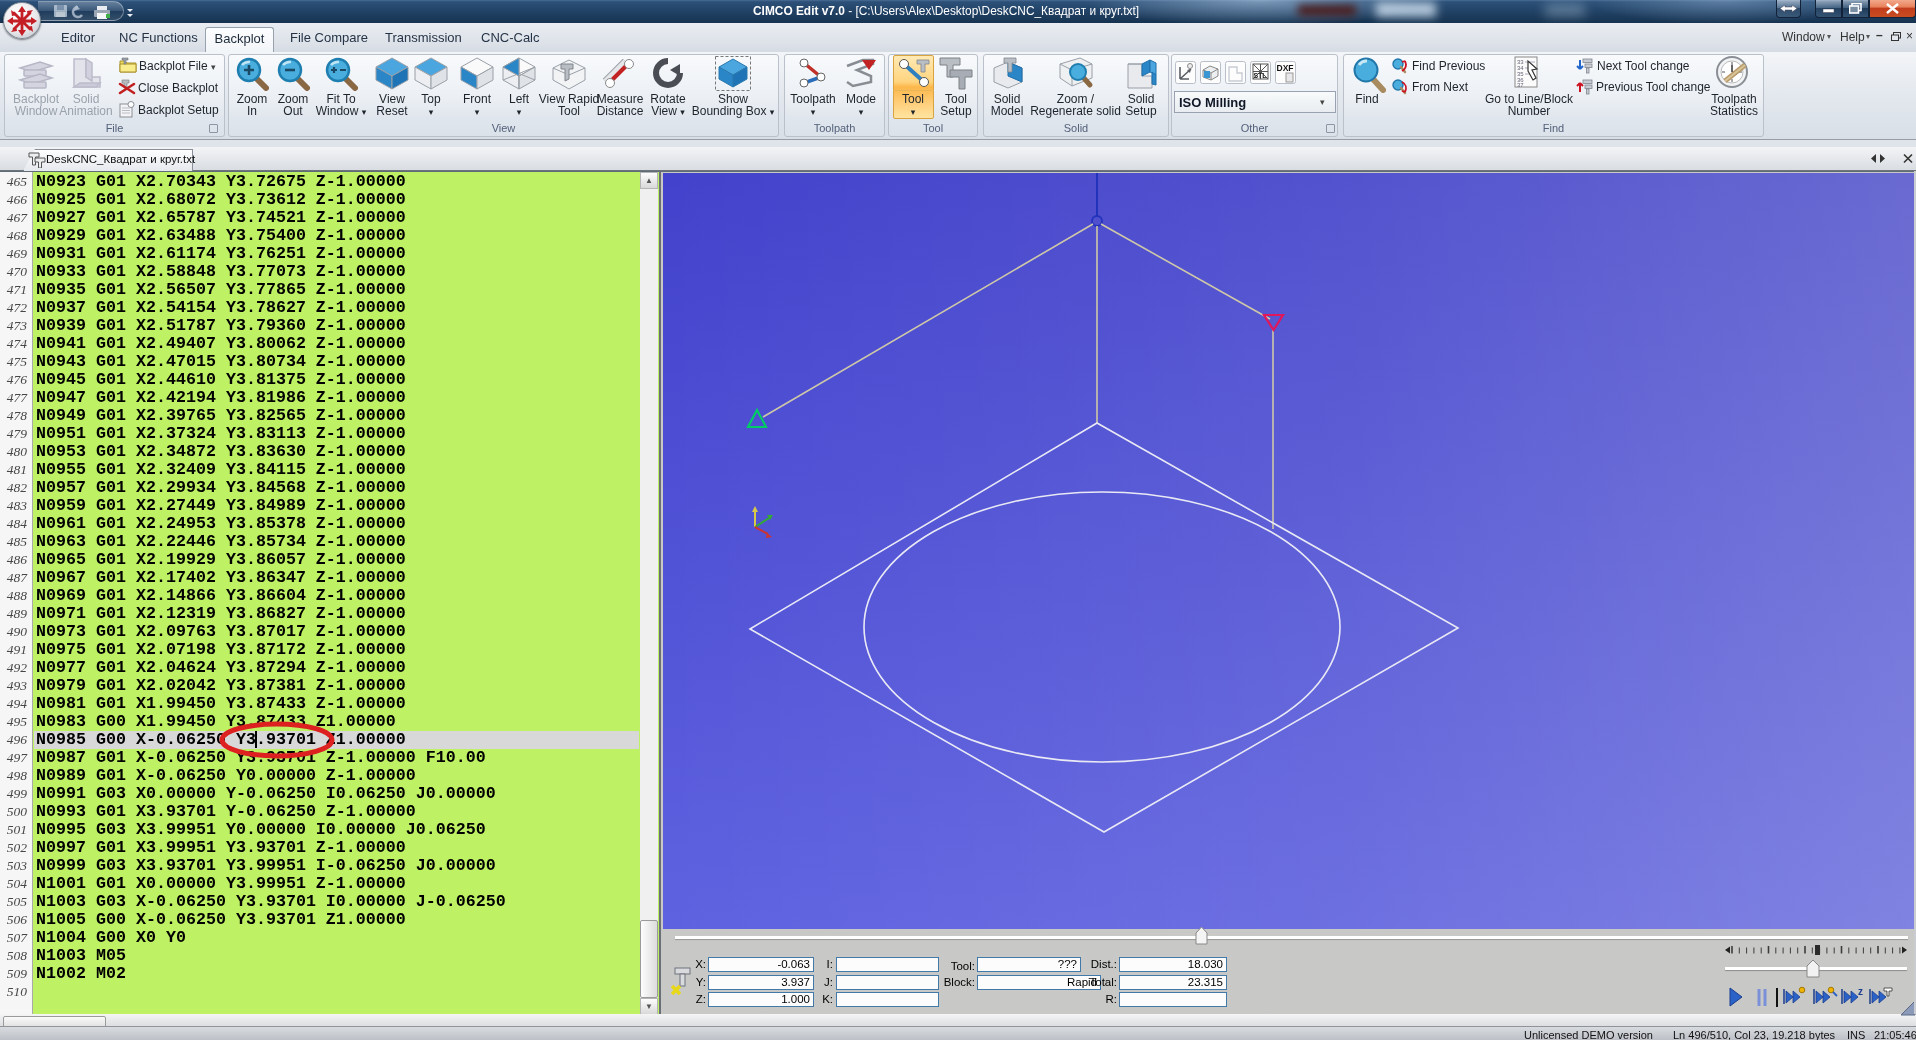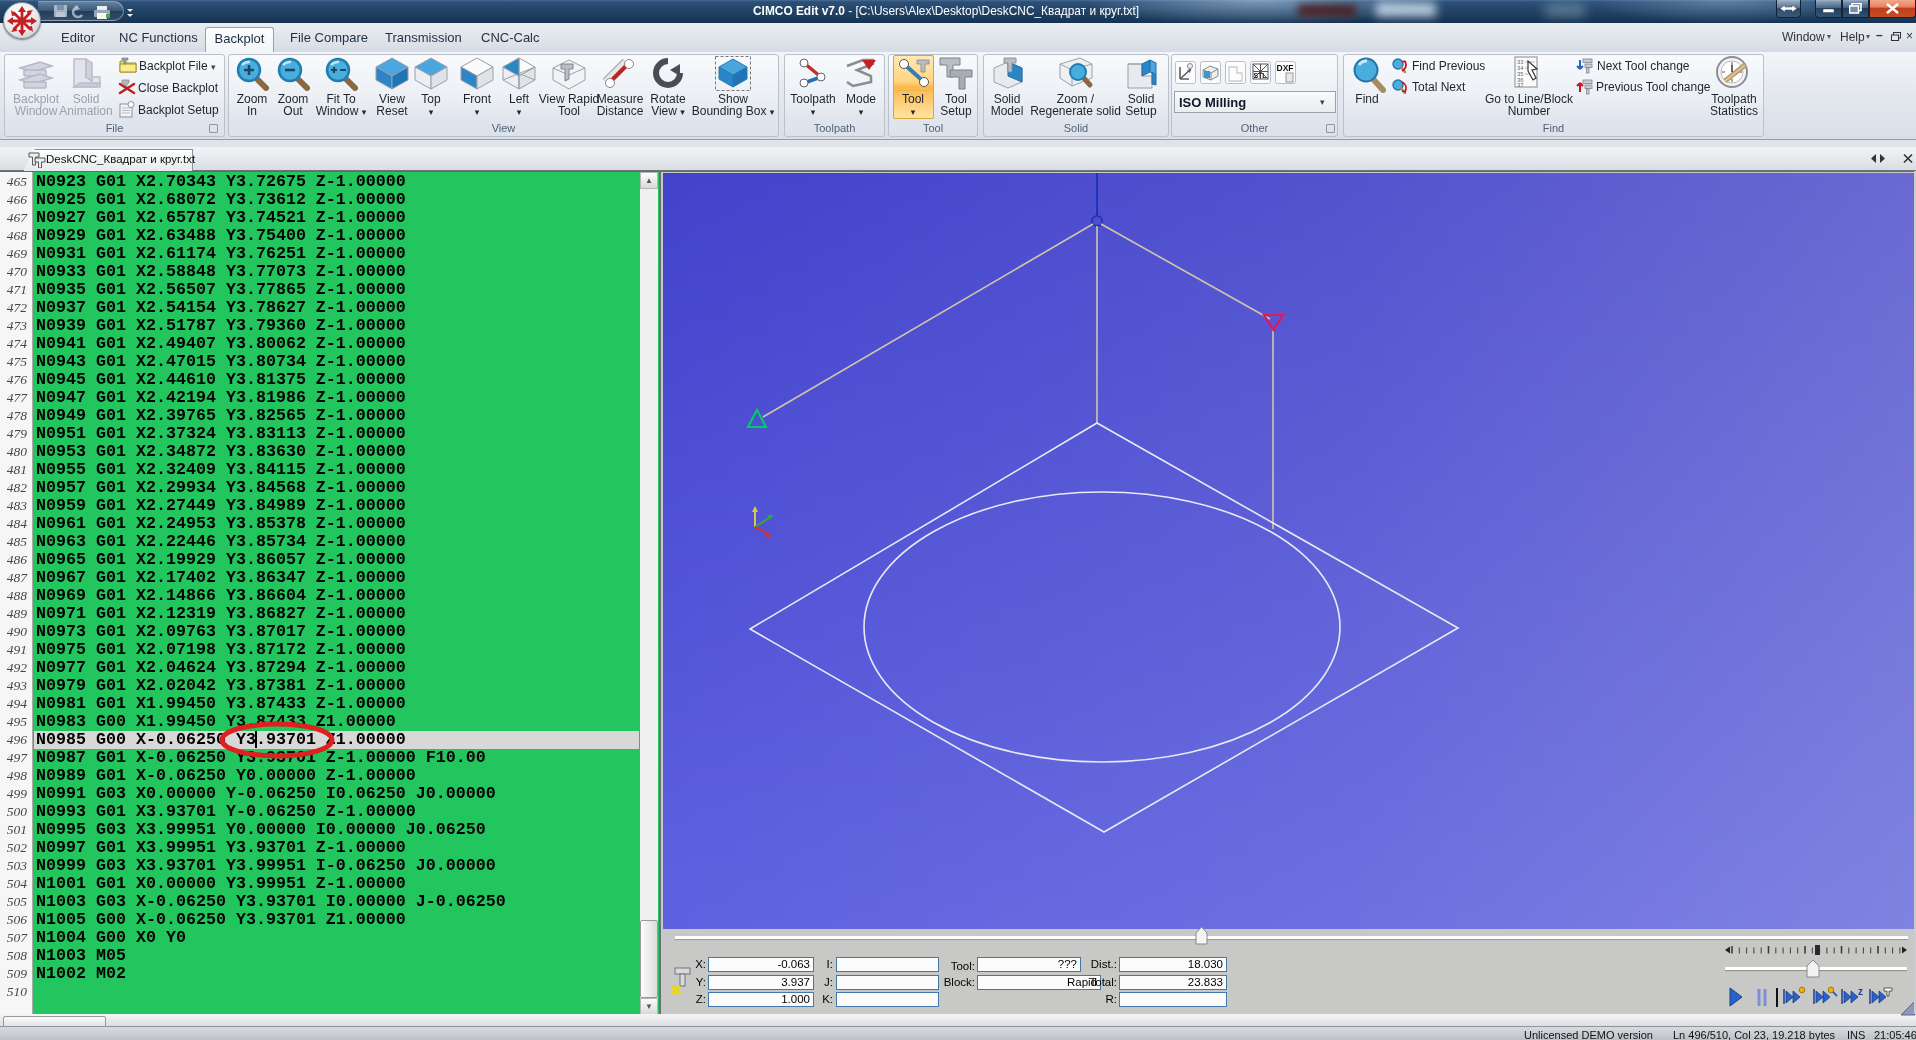--- a/index.html
+++ b/index.html
@@ -28,21 +28,21 @@
 .gcap{position:absolute;left:0;right:0;bottom:2px;height:13px;text-align:center;font-size:11px;color:#52607a}
 .blab{position:absolute;top:93px;font-size:12px;line-height:12px;color:#1e242c;text-align:center;white-space:pre}
 .slab{position:absolute;font-size:12px;color:#1e242c;white-space:nowrap}
 .dis{color:#9aa2ac}
 .dl{position:absolute;right:3px;bottom:4px;width:9px;height:9px;border:1px solid #8d96a2;border-radius:1px}
 
 #docbar{position:absolute;left:0;top:147px;width:1916px;height:24px;background:linear-gradient(#f3f4f6,#d9dde2);border-bottom:1px solid #6e747b}
 #doctab{position:absolute;left:23px;top:149px;width:170px;height:22px;background:linear-gradient(#fdfdfe,#e6e9ed);border:1px solid #888f98;border-bottom:none;clip-path:polygon(12px 0,100% 0,100% 100%,0 100%)}
 #doctabtxt{position:absolute;left:46px;top:153px;font-size:11.5px;color:#111;z-index:2}
 
-#editor{position:absolute;left:0;top:171px;width:661px;height:843px;background:#22c55e;border-top:1px solid #5f6b76}
+#editor{position:absolute;left:0;top:171px;width:661px;height:843px;background:#bef264;border-top:1px solid #5f6b76}
 #gutter{position:absolute;left:0;top:0;width:33px;height:843px;background:#f6f6f6;border-right:1px solid #a9a9a9}
 #gutnums{position:absolute;left:0;top:1px;width:27px;text-align:right;font-family:"Liberation Serif",serif;font-style:italic;font-size:13.5px;line-height:18px;color:#474747;white-space:pre}
 #code{position:absolute;left:36px;top:1px;font-family:"Liberation Mono",monospace;font-weight:bold;font-size:16.66px;line-height:18px;color:#000;white-space:pre}
 #hlrow{position:absolute;left:34px;top:559px;width:605px;height:18px;background:#d8d8d8}
 #caret{position:absolute;left:255px;top:559px;width:2px;height:17px;background:#000}
 
 #vsb{position:absolute;left:640px;top:0;width:18px;height:843px;background:#f0f0f0}
 .sbtn{position:absolute;left:0;width:18px;height:17px;background:linear-gradient(#fdfdfd,#d9d9d9);border:1px solid #b5b5b5;color:#555;font-size:8px;text-align:center;line-height:15px}
 #vthumb{position:absolute;left:640px;top:748px;width:18px;height:78px;background:linear-gradient(90deg,#fdfdfd,#dcdcdc);border:1px solid #9a9a9a;border-radius:2px}
 
@@ -493,21 +493,21 @@
     <circle cx="6" cy="7" r="5" fill="#49aede" stroke="#2277aa" stroke-width="1.4"></circle>
 <path d="M9 10 L13 15" stroke="#a98b60" stroke-width="2.5" stroke-linecap="round"></path>
 <path d="M10 14 C14 12 15 8 13 4 M13 4 l-3 1 M13 4 l1 3" stroke="#cc1122" stroke-width="1.8" fill="none"></path>
   </svg>
 <div class="slab" style="left:1412px;top:59px">Find Previous</div>
 <svg class="abs" style="left:1392px;top:78px" width="17" height="17">
     <circle cx="6" cy="7" r="5" fill="#49aede" stroke="#2277aa" stroke-width="1.4"></circle>
 <path d="M9 10 L13 15" stroke="#a98b60" stroke-width="2.5" stroke-linecap="round"></path>
 <path d="M10 4 C14 6 15 10 13 14 M13 14 l-3 -1 M13 14 l1 -3" stroke="#cc1122" stroke-width="1.8" fill="none"></path>
   </svg>
-<div class="slab" style="left:1412px;top:80px">Total Next</div>
+<div class="slab" style="left:1412px;top:80px">From Next</div>
 <svg class="abs" style="left:1513px;top:56px" width="30" height="35">
     <rect x="2" y="1" width="22" height="30" fill="#fbfbfc" stroke="#888"></rect>
 <g font-size="6" fill="#667" font-family="Liberation Sans">
 <text x="4" y="8">33</text>
       <text x="4" y="14">34</text>
       <text x="4" y="20">35</text>
       <text x="4" y="26">36</text>
       <text x="4" y="31">37</text>
     </g>
 <g stroke="#aab" stroke-width="1">
@@ -618,21 +618,21 @@
 <div class="fbox" style="left:836px;top:975px;width:103px"></div>
 <div class="abs flab" style="left:793px;top:993px;width:40px">K:</div>
 <div class="fbox" style="left:836px;top:992px;width:103px"></div>
 <div class="abs flab" style="left:935px;top:960px;width:40px">Tool:</div>
 <div class="fbox" style="left:977px;top:957px;width:104px">???</div>
 <div class="abs flab" style="left:935px;top:976px;width:40px">Block:</div>
 <div class="fbox" style="left:977px;top:975px;width:124px">Rapid</div>
 <div class="abs flab" style="left:1077px;top:958px;width:40px">Dist.:</div>
 <div class="fbox" style="left:1119px;top:957px;width:108px">18.030</div>
 <div class="abs flab" style="left:1077px;top:976px;width:40px">Total:</div>
-<div class="fbox" style="left:1119px;top:975px;width:108px">23.833</div>
+<div class="fbox" style="left:1119px;top:975px;width:108px">23.315</div>
 <div class="abs flab" style="left:1077px;top:993px;width:40px">R:</div>
 <div class="fbox" style="left:1119px;top:992px;width:108px"></div>
 <svg class="abs" style="left:1722px;top:943px" width="190" height="14">
     <g stroke="#3c3c3c">
       <path d="M10.0 3 V 10.5" stroke-width="1.6"></path>
       <path d="M17.3 4.5 V 10.5" stroke-width="1"></path>
       <path d="M24.6 4.5 V 10.5" stroke-width="1"></path>
       <path d="M31.9 4.5 V 10.5" stroke-width="1"></path>
       <path d="M39.2 4.5 V 10.5" stroke-width="1"></path>
       <path d="M46.5 3 V 10.5" stroke-width="1.6"></path>

